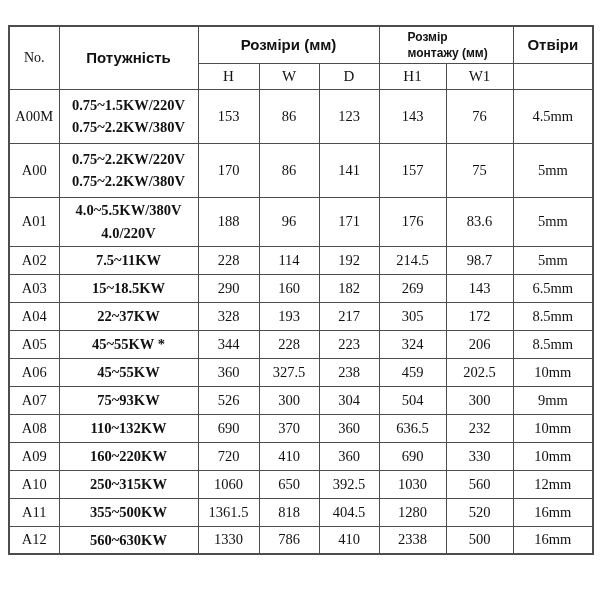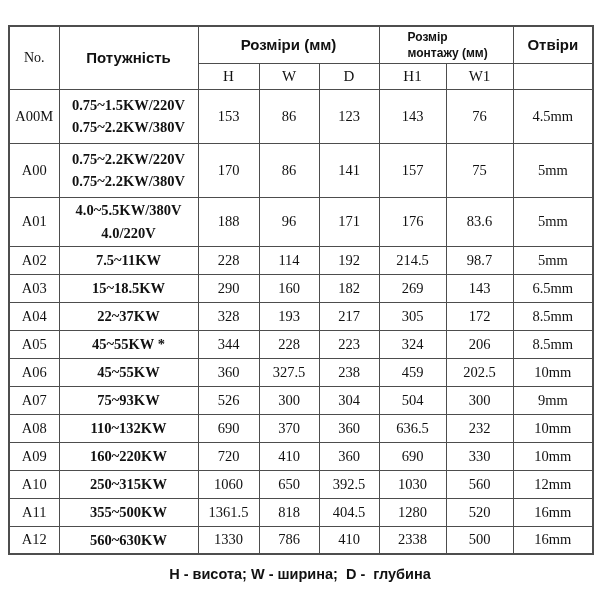--- a/index.html
+++ b/index.html
@@ -259,14 +259,13 @@
         <td>1330</td>
         <td>786</td>
         <td>410</td>
         <td>2338</td>
         <td>500</td>
         <td>16mm</td>
       </tr>
     </tbody>
   </table>
 
-  <div class="legend">Н - висота; W - ширина;  D -  глубина</div>
 </div>
 
 </body></html>

